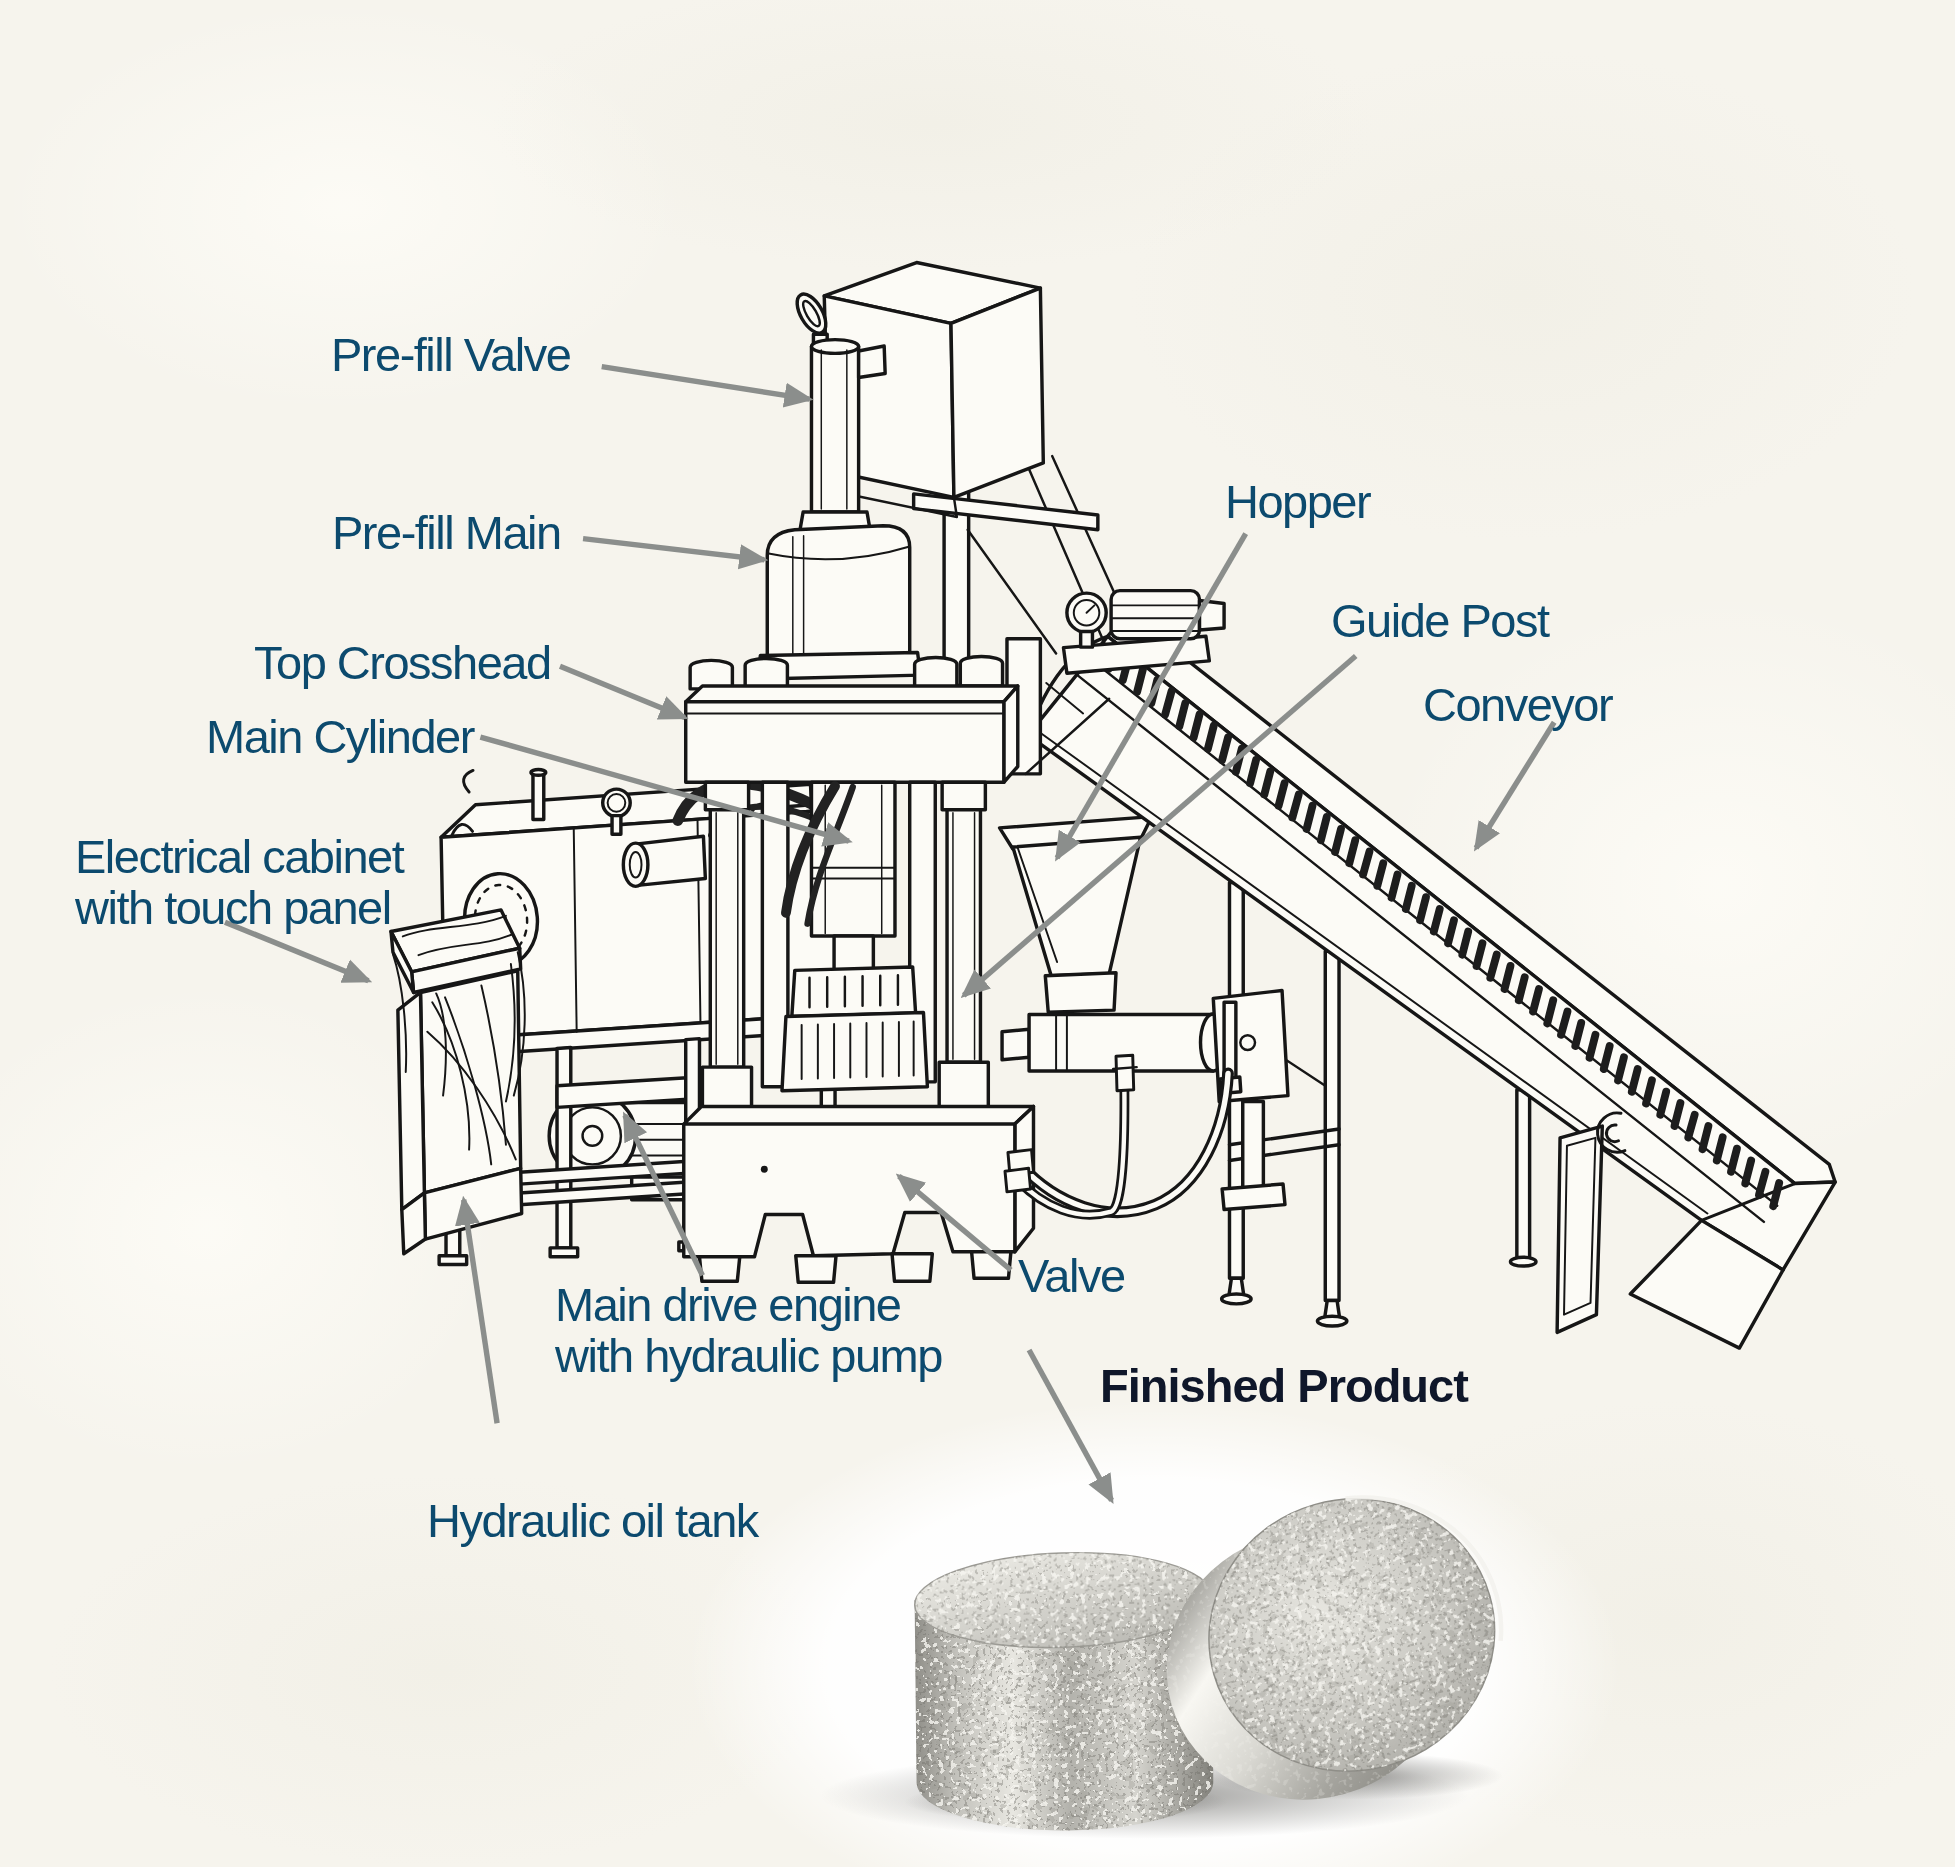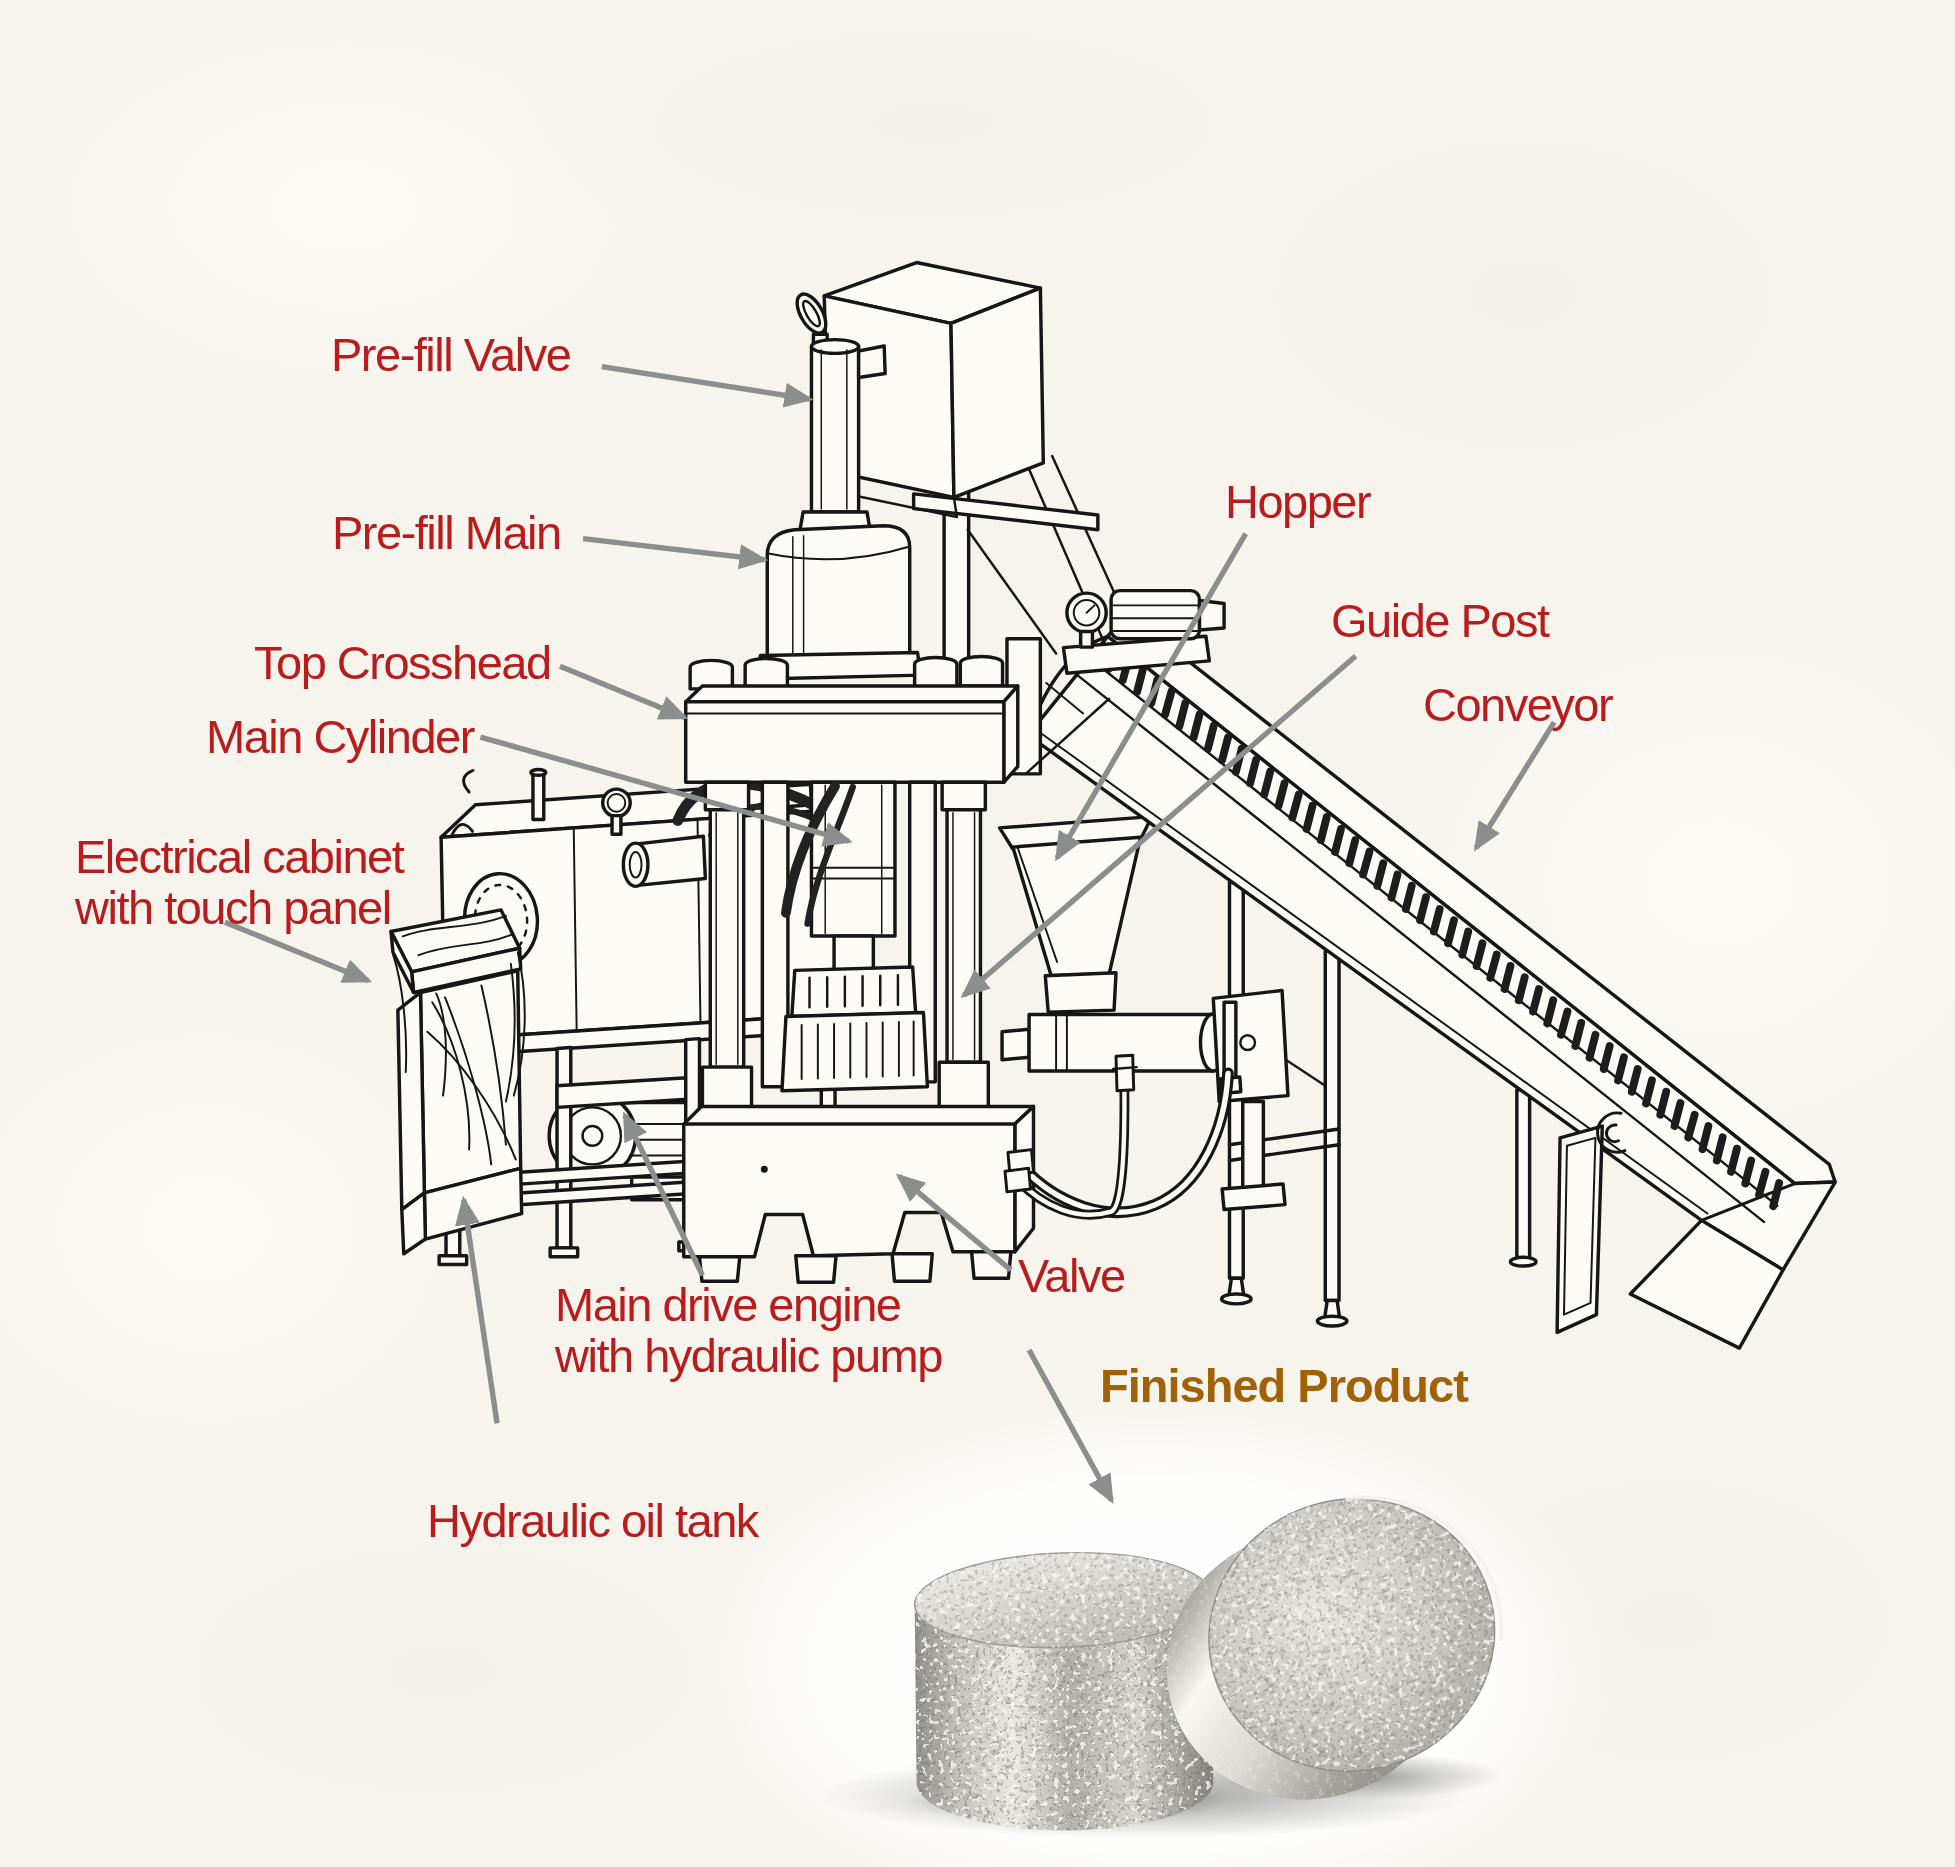--- a/index.html
+++ b/index.html
@@ -1,20 +1,20 @@
 <!DOCTYPE html>
 <html style="font-size:7.9px"><head>
 <meta charset="utf-8">
 <style>
   html,body{margin:0;padding:0;}
   body{width:1955px;height:1868px;overflow:hidden;background:#f6f4ed;font-family:"Liberation Sans",sans-serif;}
   .canvas{position:relative;width:1955px;height:1868px;}
   .art{position:absolute;left:0;top:0;}
-  .lbl{position:absolute;font-size:47px;line-height:1.08;letter-spacing:-1.5px;color:#b91c1c;white-space:pre-line;}
-  .lbl-bold{font-weight:bold;color:#a16207;letter-spacing:-1px;text-align:right;}
+  .lbl{position:absolute;font-size:47px;line-height:1.08;letter-spacing:-1.5px;color:#0c4a6e;white-space:pre-line;}
+  .lbl-bold{font-weight:bold;color:#0f172a;letter-spacing:-1px;text-align:right;}
 </style>
 </head>
 <body>
 
 <div class="canvas">
 
 <svg class="art" width="1955" height="1868" viewBox="0 0 3980 3802">
   <defs>
     <marker id="ah" viewBox="0 0 10 10" refX="8.6" refY="5" markerWidth="5.4" markerHeight="5.4" orient="auto-start-reverse">
       <path d="M0,0.7 L10,5 L0,9.3 Z" fill="#8b8e8c"></path>

